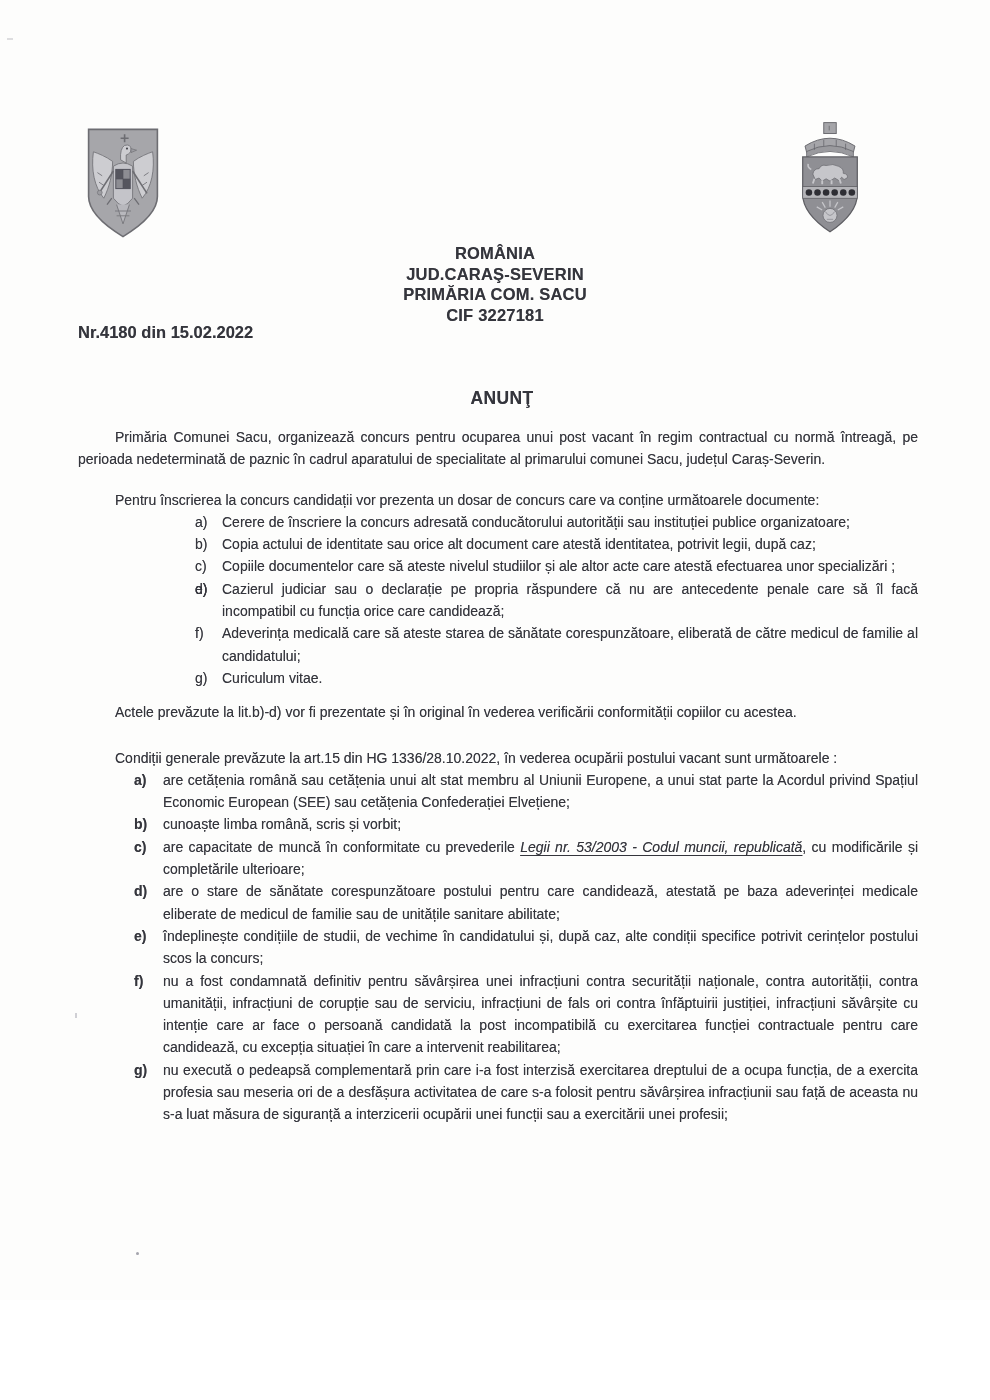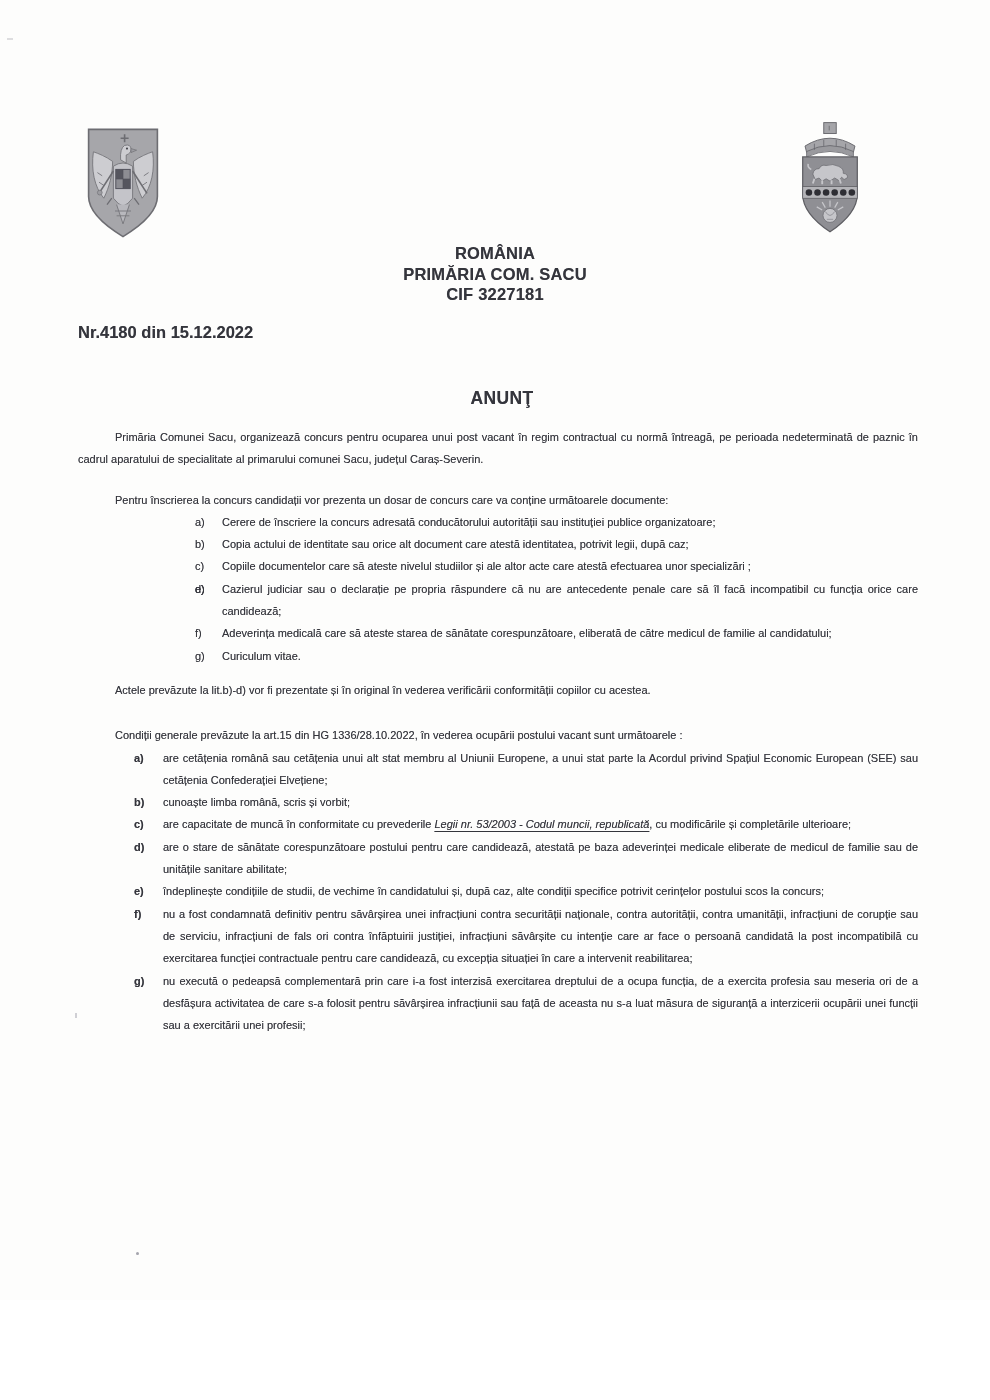--- a/index.html
+++ b/index.html
@@ -27,21 +27,21 @@
     font-weight:bold;font-size:16.5px;
   }
   .doc-title{
     position:absolute;left:0;right:0;top:388px;
     text-align:center;font-weight:bold;
     font-size:17.5px;letter-spacing:.4px;margin-left:14px;
   }
   
   .body-text{
     position:absolute;left:78px;top:426px;width:840px;
-    font-size:11px;line-height:22.3px;
+    font-size:14px;line-height:22.3px;
   }
   .para{margin:0;text-align:justify;text-indent:37px;}
   .para.lead-dossier{margin-top:18px;}
   .para.lead-cond{margin-top:23px;}
   .list{margin:0;padding:0;}
   .doc-item{position:relative;padding-left:144px;text-align:justify;}
   .doc-item .marker{position:absolute;left:117px;}
   .cond-item{position:relative;padding-left:85px;text-align:justify;}
   .cond-item .marker{position:absolute;left:56px;font-weight:bold;}
   .underlined{text-decoration:underline;text-underline-offset:3px;text-decoration-thickness:1.4px;font-style:italic;}
@@ -114,25 +114,26 @@
       <g stroke="#c6c6ca" stroke-width="1.6">
         <path d="M50,104 v8 M40,106 l4,7 M60,106 l-4,7 M33,112 l7,4 M67,112 l-7,4"></path>
       </g>
       <circle cx="50" cy="123" r="9" fill="#c6c6ca" stroke="#6d6d72" stroke-width="1"></circle>
       <path d="M44,118 q6,10 12,0 M46,128 h8" stroke="#8a8a90" stroke-width="1" fill="none"></path>
     </svg>
   </div>
 
   <div class="org-header">
     <div>ROMÂNIA</div>
+    <div>JUD.CARAŞ-SEVERIN</div>
     <div>PRIMĂRIA COM. SACU</div>
     <div>CIF 3227181</div>
   </div>
 
-  <div class="reg-number">Nr.4180 din 15.12.2022</div>
+  <div class="reg-number">Nr.4180 din 15.02.2022</div>
 
   <div class="doc-title">ANUNŢ</div>
 
   <div class="body-text">
 
     <p class="para">Primăria Comunei Sacu, organizează concurs pentru ocuparea unui post vacant în regim contractual cu normă întreagă, pe perioada nedeterminată de paznic în cadrul aparatului de specialitate al primarului comunei Sacu, județul Caraș-Severin.</p>
 
     <p class="para lead-dossier">Pentru înscrierea la concurs candidații vor prezenta un dosar de concurs care va conține următoarele documente:</p>
 
     <div class="list">

